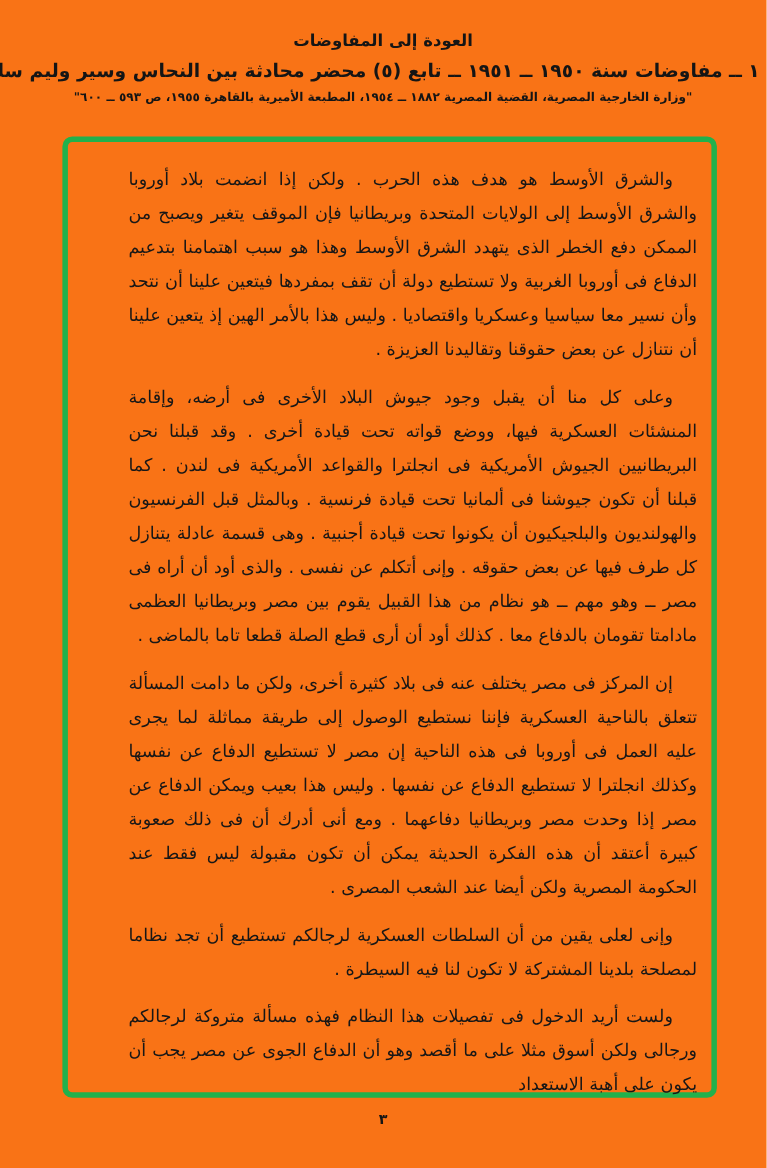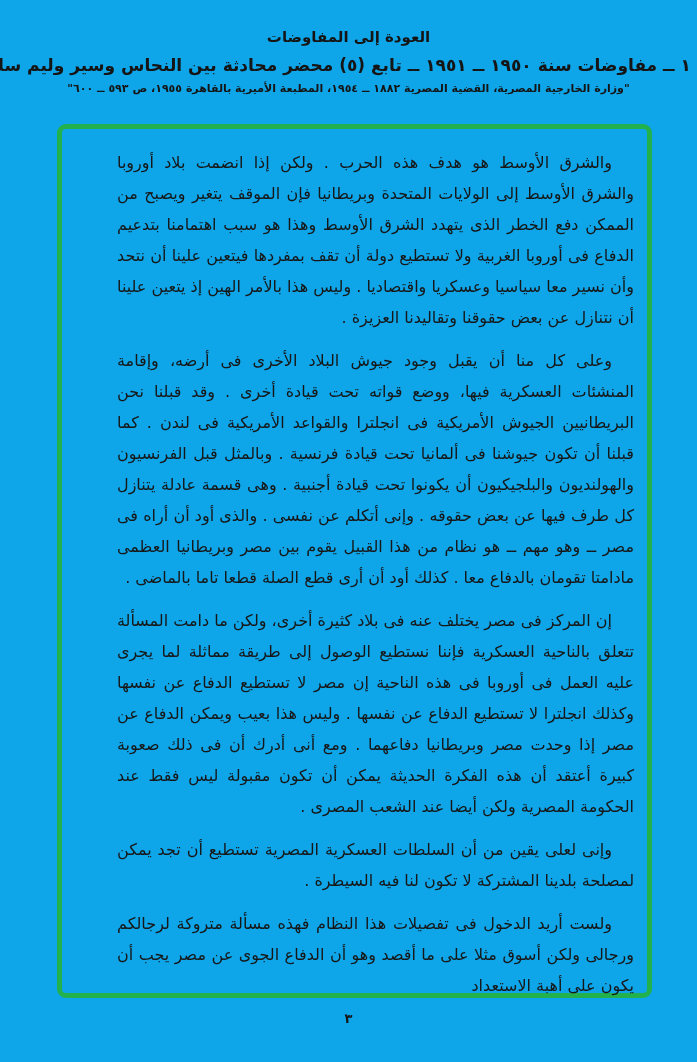--- a/index.html
+++ b/index.html
@@ -76,33 +76,33 @@
     left: 0;
     right: 0;
     text-align: center;
     font-size: 13px;
     font-weight: bold;
   }
 </style>
 </head>
 <body>
 
-<div class="page" style="background: #0ea5e9;">
+<div class="page" style="background: #f97316;">
 
   <div class="header-title">العودة إلى المفاوضات</div>
 
   <div class="header-subtitle">١ ــ مفاوضات سنة ١٩٥٠ ــ ١٩٥١ ــ تابع (٥) محضر محادثة بين النحاس وسير وليم سليم في ٥ يونيه ١٩٥٠</div>
 
   <div class="header-source">"وزارة الخارجية المصرية، القضية المصرية ١٨٨٢ ــ ١٩٥٤، المطبعة الأميرية بالقاهرة ١٩٥٥، ص ٥٩٣ ــ ٦٠٠"</div>
 
   <div class="highlight-frame" style="border-color: rgb(34, 177, 76); padding-left: 31px;">
     <div class="doc-body">
         <p class="para">والشرق الأوسط هو هدف هذه الحرب . ولكن إذا انضمت بلاد أوروبا والشرق الأوسط إلى الولايات المتحدة وبريطانيا فإن الموقف يتغير ويصبح من الممكن دفع الخطر الذى يتهدد الشرق الأوسط وهذا هو سبب اهتمامنا بتدعيم الدفاع فى أوروبا الغربية ولا تستطيع دولة أن تقف بمفردها فيتعين علينا أن نتحد وأن نسير معا سياسيا وعسكريا واقتصاديا . وليس هذا بالأمر الهين إذ يتعين علينا أن نتنازل عن بعض حقوقنا وتقاليدنا العزيزة .</p>
         <p class="para">وعلى كل منا أن يقبل وجود جيوش البلاد الأخرى فى أرضه، وإقامة المنشئات العسكرية فيها، ووضع قواته تحت قيادة أخرى . وقد قبلنا نحن البريطانيين الجيوش الأمريكية فى انجلترا والقواعد الأمريكية فى لندن . كما قبلنا أن تكون جيوشنا فى ألمانيا تحت قيادة فرنسية . وبالمثل قبل الفرنسيون والهولنديون والبلجيكيون أن يكونوا تحت قيادة أجنبية . وهى قسمة عادلة يتنازل كل طرف فيها عن بعض حقوقه . وإنى أتكلم عن نفسى . والذى أود أن أراه فى مصر ــ وهو مهم ــ هو نظام من هذا القبيل يقوم بين مصر وبريطانيا العظمى مادامتا تقومان بالدفاع معا . كذلك أود أن أرى قطع الصلة قطعا تاما بالماضى .</p>
         <p class="para">إن المركز فى مصر يختلف عنه فى بلاد كثيرة أخرى، ولكن ما دامت المسألة تتعلق بالناحية العسكرية فإننا نستطيع الوصول إلى طريقة مماثلة لما يجرى عليه العمل فى أوروبا فى هذه الناحية إن مصر لا تستطيع الدفاع عن نفسها وكذلك انجلترا لا تستطيع الدفاع عن نفسها . وليس هذا بعيب ويمكن الدفاع عن مصر إذا وحدت مصر وبريطانيا دفاعهما . ومع أنى أدرك أن فى ذلك صعوبة كبيرة أعتقد أن هذه الفكرة الحديثة يمكن أن تكون مقبولة ليس فقط عند الحكومة المصرية ولكن أيضا عند الشعب المصرى .</p>
-        <p class="para">وإنى لعلى يقين من أن السلطات العسكرية المصرية تستطيع أن تجد يمكن لمصلحة بلدينا المشتركة لا تكون لنا فيه السيطرة .</p>
+        <p class="para">وإنى لعلى يقين من أن السلطات العسكرية لرجالكم تستطيع أن تجد نظاما لمصلحة بلدينا المشتركة لا تكون لنا فيه السيطرة .</p>
         <p class="para">ولست أريد الدخول فى تفصيلات هذا النظام فهذه مسألة متروكة لرجالكم ورجالى ولكن أسوق مثلا على ما أقصد وهو أن الدفاع الجوى عن مصر يجب أن يكون على أهبة الاستعداد</p>
       </div>
   </div>
 
   <div class="page-number">٣</div>
 
 </div>
 
 </body></html>

